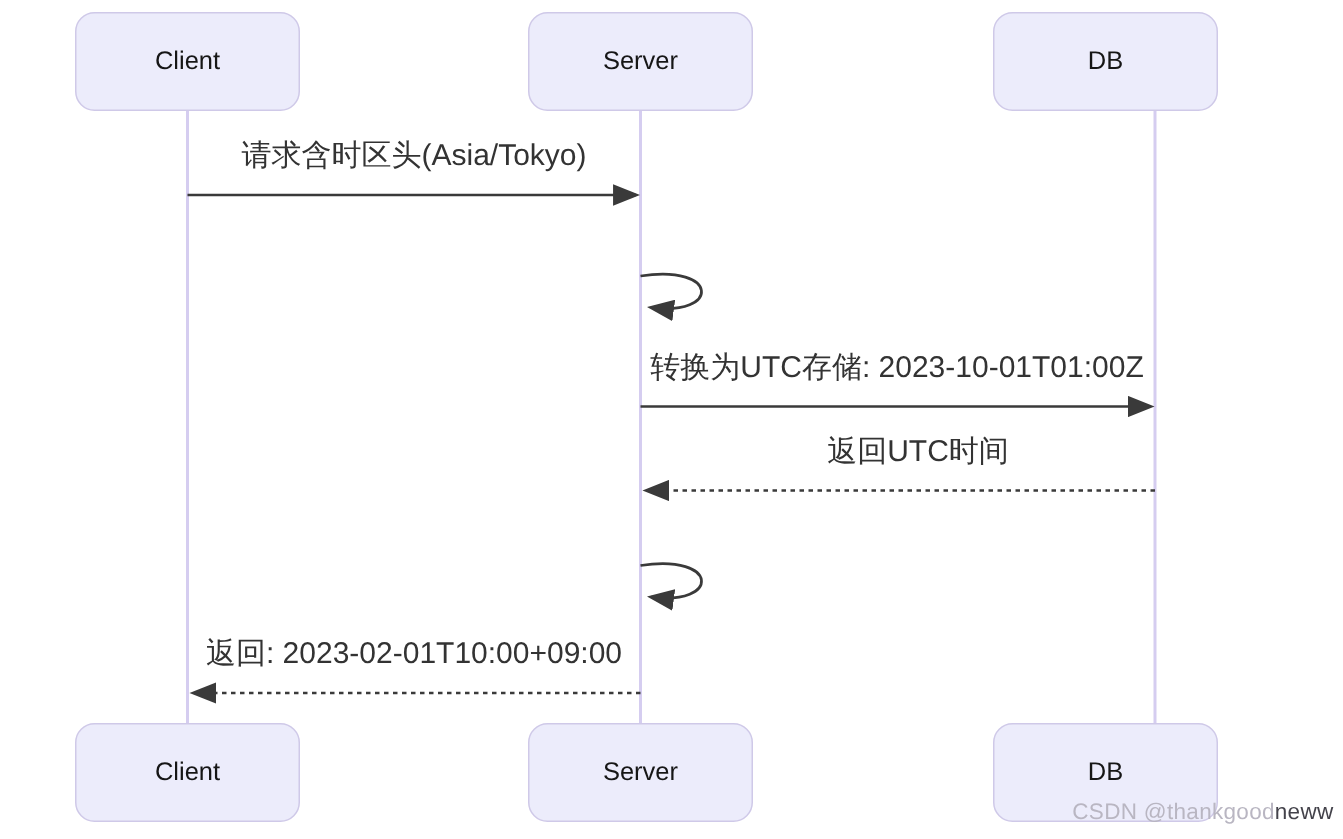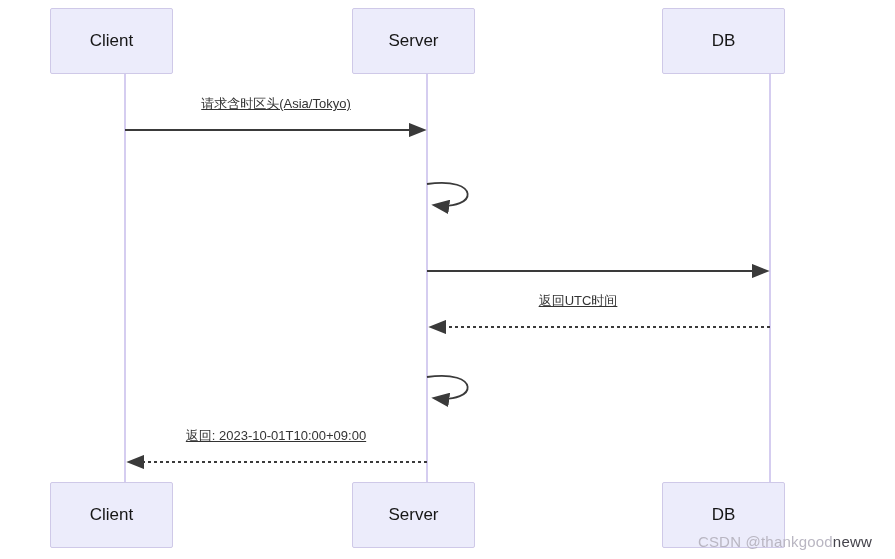--- a/index.html
+++ b/index.html
@@ -29,50 +29,49 @@
   .msg-line {
     stroke: var(--arrow, #3a3a3a);
     stroke-width: 1.8;
     fill: none;
   }
   .msg-line.dashed {
     stroke-dasharray: 3,3;
   }
   .actor-box {
     position: absolute;
-    width: 123px;
+    width: 150px;
     height: 66px;
     background: var(--actor-fill, #ececfb);
     border: 1.5px solid var(--actor-border, #cfc9e8);
-    border-radius: 2px;
+    border-radius: 13px;
     display: flex;
     align-items: center;
     justify-content: center;
     font-size: 17px;
     color: #161616;
     box-sizing: border-box;
   }
   .actor-top { top: 8px; }
   .actor-bottom { top: 482px; }
   .actor-client { left: 50px; }
   .actor-server { left: 352px; text-align: center; }
   .actor-db { left: 662px; }
   .msg-label {
     position: absolute;
     transform: translateX(-50%);
     white-space: nowrap;
-    font-size: 13px;
+    font-size: 20px;
     color: var(--text, #333333);
     line-height: 18px;
-    text-decoration: underline;
   }
   .watermark {
     position: absolute;
     top: 533px;
-    right: 23px;
+    right: 6px;
     font-size: 15px;
     white-space: nowrap;
     letter-spacing: 0.2px;
   }
   .wm-light { color: var(--watermark-light, #b9b6c2); }
   .wm-dark  { color: var(--watermark-dark, #44434b); }
 </style>
 </head>
 <body>
 
@@ -104,20 +103,21 @@
 
   <div class="actor-box actor-top actor-client">Client</div>
   <div class="actor-box actor-top actor-server">Server</div>
   <div class="actor-box actor-top actor-db">DB</div>
 
   <div class="actor-box actor-bottom actor-client">Client</div>
   <div class="actor-box actor-bottom actor-server">Server</div>
   <div class="actor-box actor-bottom actor-db">DB</div>
 
   <div class="msg-label" style="left:276px; top:95px;">请求含时区头(Asia/Tokyo)</div>
-  <div class="msg-label" style="left:578px; top:292px;">返回UTC时间</div>
-  <div class="msg-label" style="left:276px; top:427px;">返回: 2023-10-01T10:00+09:00</div>
+  <div class="msg-label" style="left:598px; top:236px;">转换为UTC存储: 2023-10-01T01:00Z</div>
+  <div class="msg-label" style="left:612px; top:292px;">返回UTC时间</div>
+  <div class="msg-label" style="left:276px; top:427px;">返回: 2023-02-01T10:00+09:00</div>
 
   <div class="watermark">
     <span class="wm-light">CSDN @thankgood</span><span class="wm-dark">neww</span>
   </div>
 
 </div>
 
 </body></html>

